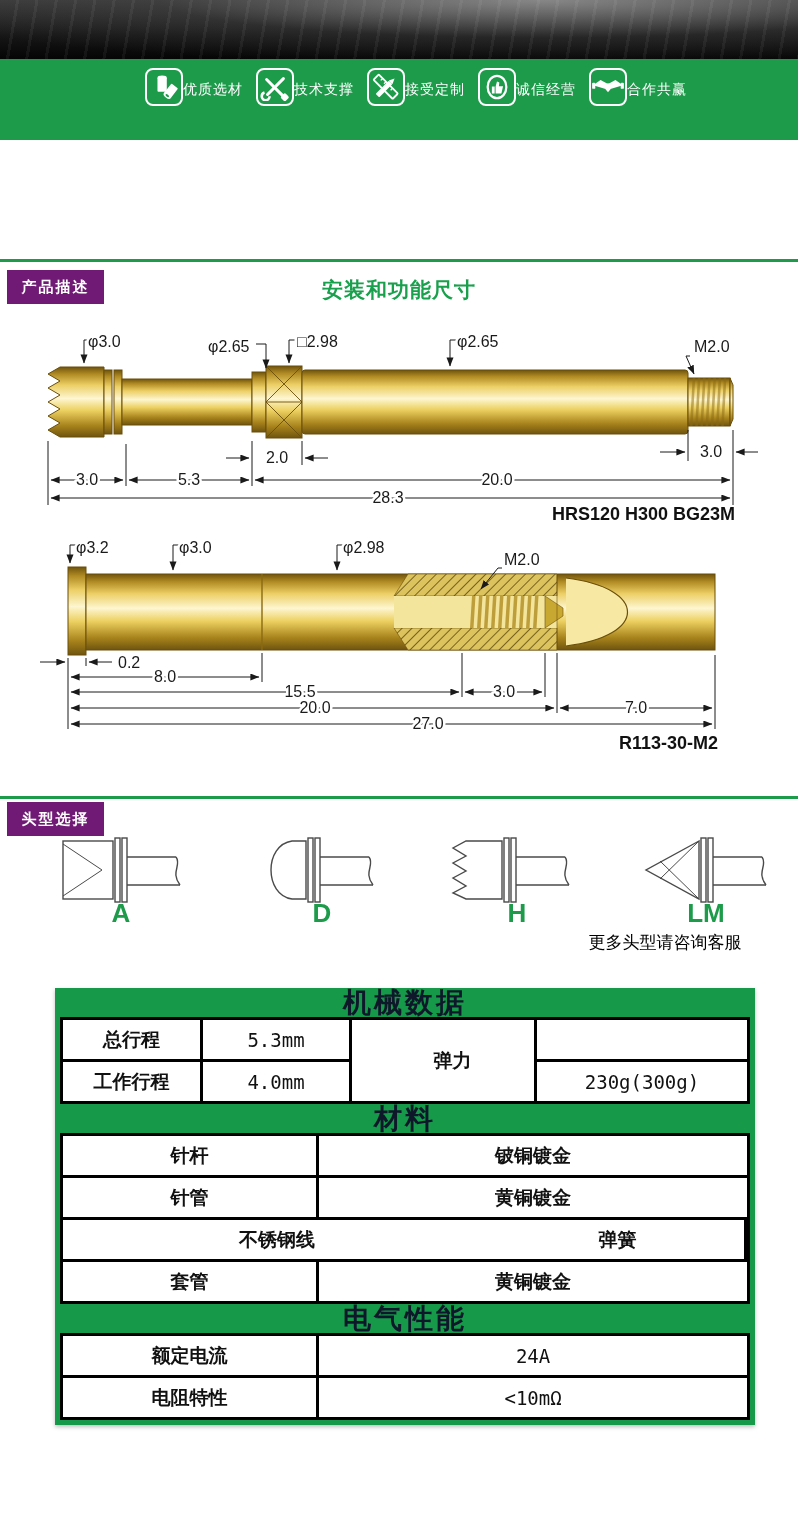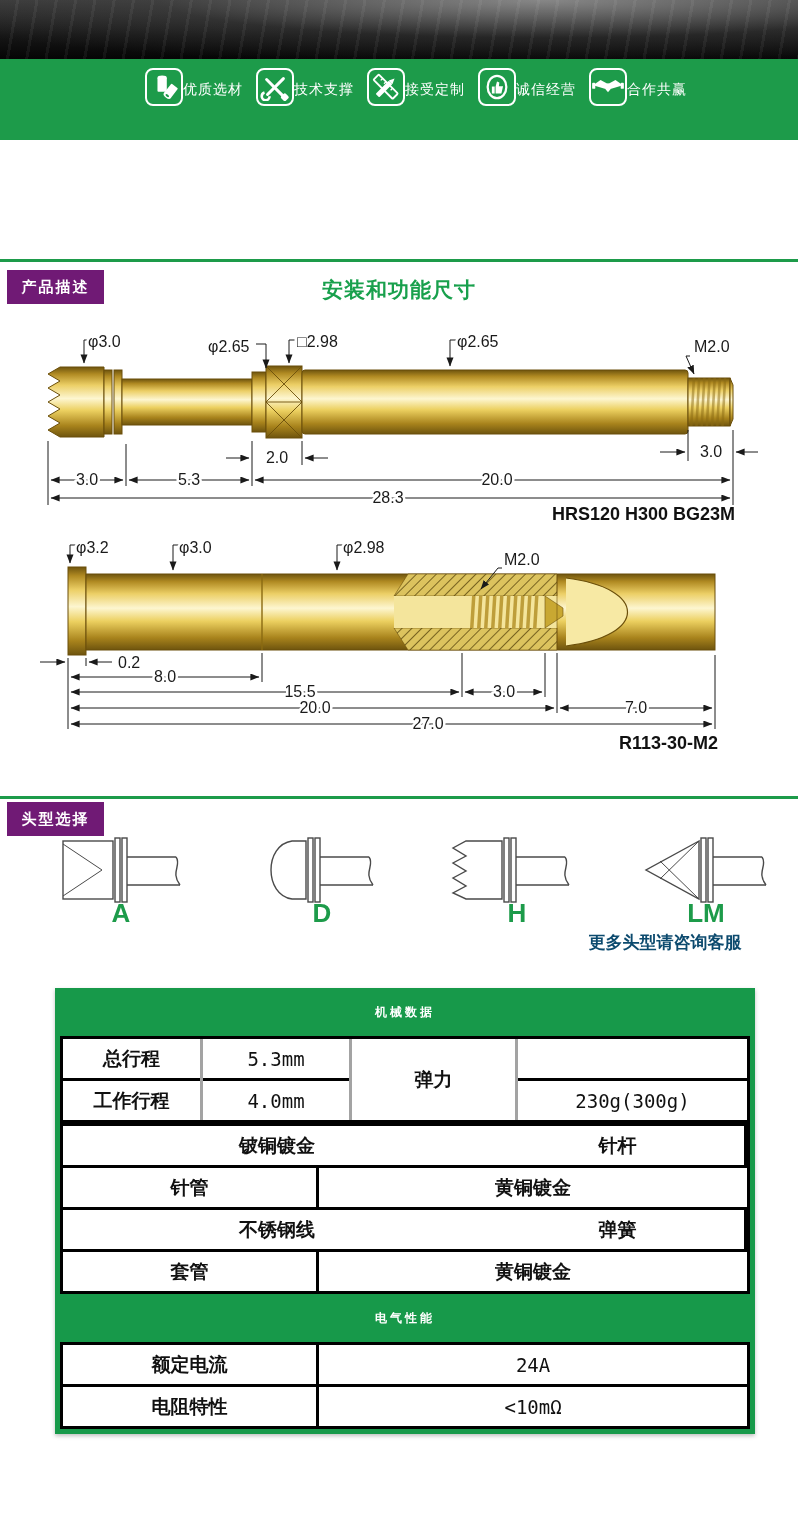--- a/index.html
+++ b/index.html
@@ -22,34 +22,34 @@
   .sec-label{position:absolute;left:7px;width:97px;height:34px;background:#701a75;color:#fff;
              font-size:15px;font-weight:bold;letter-spacing:2px;display:flex;align-items:center;justify-content:center;margin-top:45px;}
   .sec-line{position:absolute;left:0;width:798px;height:3px;background:#1d9b4a;}
   .dia-title{position:absolute;left:0;top:276px;width:798px;text-align:center;
              color:#18a04c;font-size:21px;font-weight:bold;letter-spacing:1px;}
   svg text.dim{font-family:"Liberation Sans",sans-serif;font-size:16px;fill:#1a1a1a;
                paint-order:stroke;stroke:#fff;stroke-width:5px;stroke-linejoin:round;text-anchor:middle;}
   svg text.dim-s{text-anchor:start;}
   svg text.model{font-family:"Liberation Sans",sans-serif;font-size:18px;font-weight:bold;fill:#111;text-anchor:end;}
   .htype{position:absolute;top:898px;width:70px;text-align:center;color:#1d9b4a;font-size:26px;font-weight:bold;}
-  .hnote{position:absolute;left:550px;top:931px;width:230px;text-align:center;color:#0c4a6e;font-size:17px;font-weight:bold;}
+  .hnote{position:absolute;left:550px;top:931px;width:230px;text-align:center;color:#000000;font-size:17px;font-weight:normal;}
   
   .spec-table{position:absolute;left:55px;top:988px;width:700px;background:#17994a;
               padding:0 5px 5px 5px;box-sizing:border-box;box-shadow:0 2px 4px rgba(0,0,0,.25);}
-  .th{height:48px;margin:0 -5px;display:flex;align-items:center;justify-content:center;
-      color:#ffffff;font-size:12px;font-weight:bold;letter-spacing:3px;}
+  .th{height:29px;margin:0 -5px;display:flex;align-items:center;justify-content:center;
+      color:#0f172a;font-size:28px;font-weight:bold;letter-spacing:3px;}
   .tb{border:3px solid #000;background:#fff;}
   .cell{display:flex;align-items:center;justify-content:center;font-size:19px;color:#111;font-weight:bold;height:39px;}
   .mono{font-family:"DejaVu Sans Mono","Liberation Mono",monospace;font-weight:normal;}
   .hdiv{height:3px;background:#000;}
   .mech{display:flex;height:81px;}
   .mcol{display:flex;flex-direction:column;}
-  .mcol.b{border-right:3px solid #a3a3a3;}
-  .m1{width:20%;} .m2{width:21.4%;} .m3{width:23.8%;} .m4{flex:1;}
+  .mcol.b{border-right:3px solid #000000;}
+  .m1{width:20%;} .m2{width:21.4%;} .m3{width:23.8%;padding-left:19px;} .m4{flex:1;}
   .mcol .full{flex:1;display:flex;align-items:center;justify-content:center;font-size:19px;font-weight:bold;color:#111;}
   .row2{display:flex;height:39px;}
   .row2 + .hdiv{}
   .c-label{width:37%;border-right:3px solid #000;}
   .c-value{flex:1;}
 </style>
 </head>
 <body>
 
 <div class="page">
@@ -373,24 +373,25 @@
           <div class="full">弹力</div>
         </div>
         <div class="mcol m4">
           <div class="cell"></div>
           <div class="hdiv"></div>
           <div class="cell mono">230g(300g)</div>
         </div>
       </div>
     </div>
 
+    <div class="th">材料</div>
     <div class="tb">
       <div class="row2">
+        <div class="cell c-label">针杆</div>
         <div class="cell c-value">铍铜镀金</div>
-        <div class="cell c-label">针杆</div>
       </div>
       <div class="hdiv"></div>
       <div class="row2">
         <div class="cell c-label">针管</div>
         <div class="cell c-value">黄铜镀金</div>
       </div>
       <div class="hdiv"></div>
       <div class="row2">
         <div class="cell c-value">不锈钢线</div>
         <div class="cell c-label">弹簧</div>

